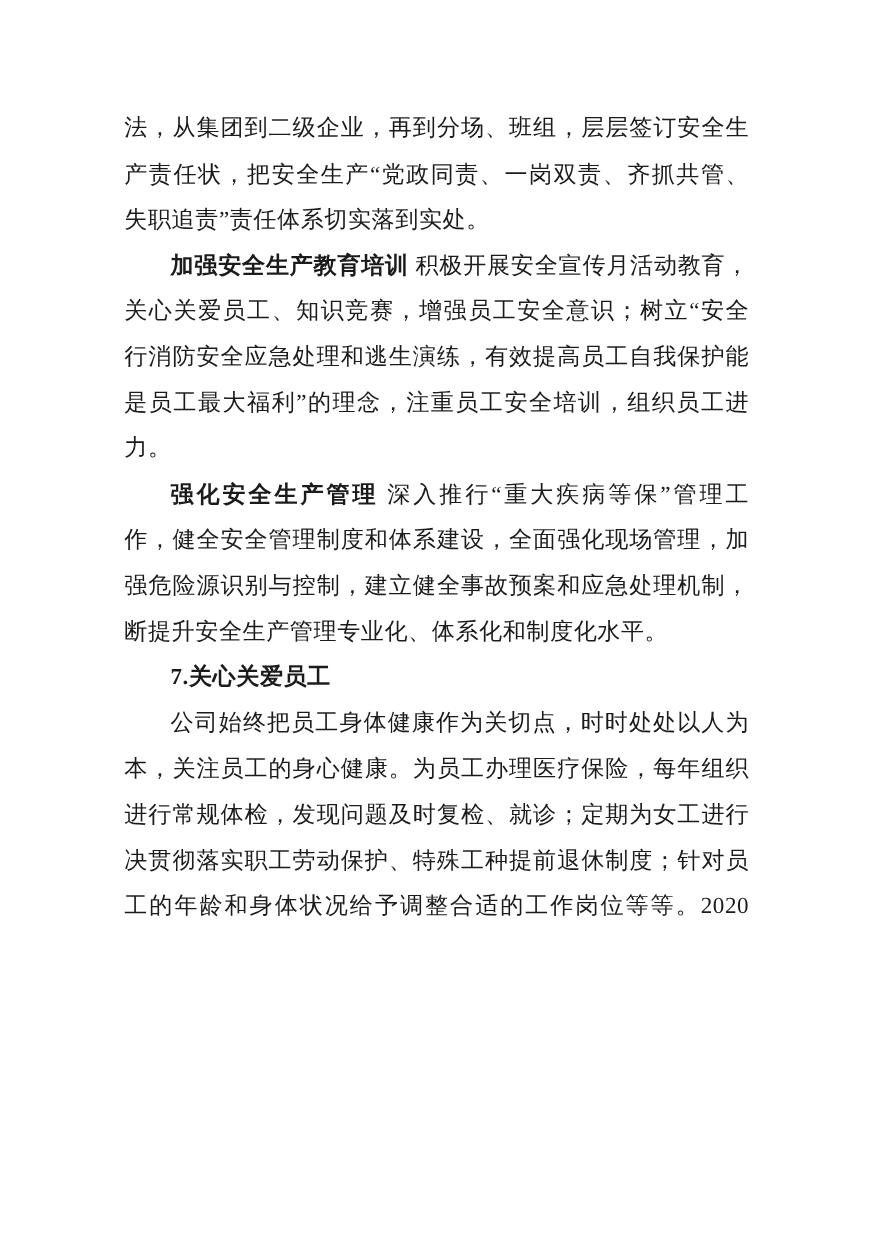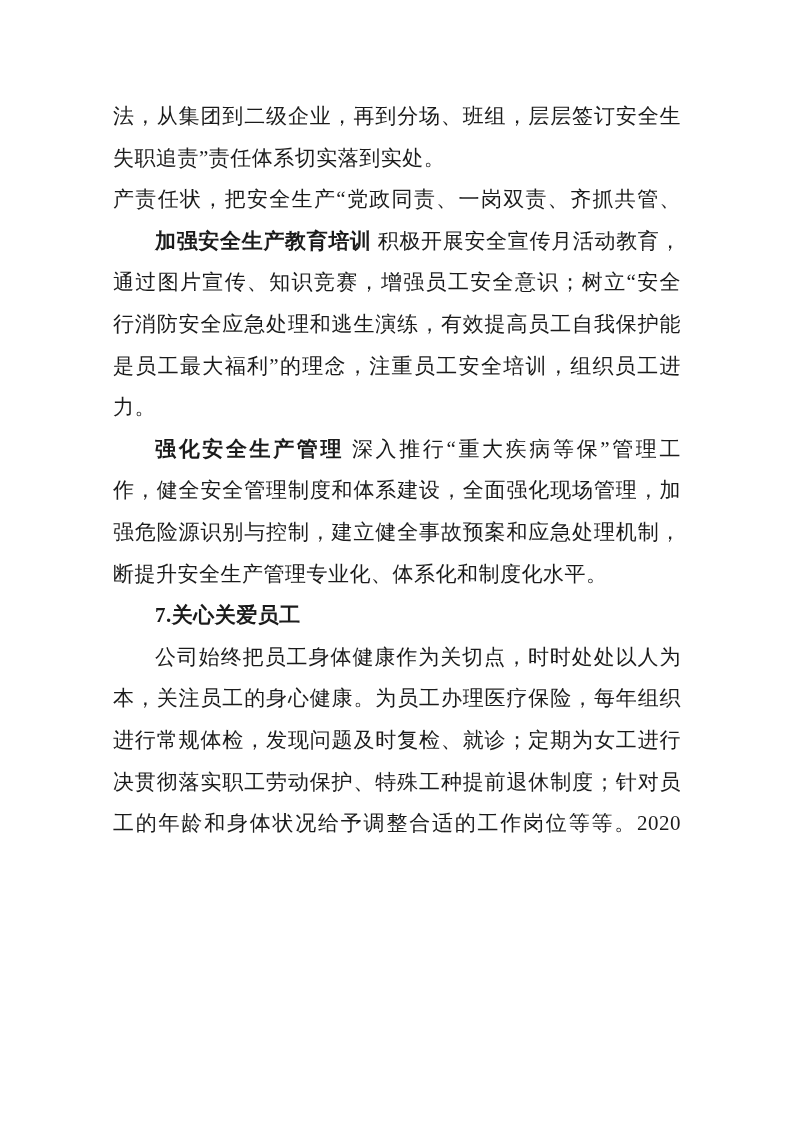--- a/index.html
+++ b/index.html
@@ -54,24 +54,24 @@
     color: #b91c1c;
     font-family: Liberation Serif, serif;
   }
 </style>
 </head>
 <body>
 
 <div class="page">
   <div class="doc-body">
       <div class="doc-line"><span class="regular-run">法，从集团到二级企业，再到分场、班组，层层签订安全生</span></div>
+      <div class="doc-line"><span class="regular-run">产责任状，把安全生产“党政同责、一岗双责、齐抓共管、</span></div>
       <div class="doc-line para-end"><span class="regular-run">失职追责”责任体系切实落到实处。</span></div>
-      <div class="doc-line"><span class="regular-run">产责任状，把安全生产“党政同责、一岗双责、齐抓共管、</span></div>
       <div class="doc-line indent"><span class="bold-run">加强安全生产教育培训</span><span class="regular-run"> 积极开展安全宣传月活动教育，</span></div>
-      <div class="doc-line"><span class="regular-run">通过图片宣传、知识竞赛，增强员工安全意识；树立“安全</span></div>
+      <div class="doc-line"><span class="regular-run">关心关爱员工、知识竞赛，增强员工安全意识；树立“安全</span></div>
       <div class="doc-line"><span class="regular-run">行消防安全应急处理和逃生演练，有效提高员工自我保护能</span></div>
       <div class="doc-line"><span class="regular-run">是员工最大福利”的理念，注重员工安全培训，组织员工进</span></div>
       <div class="doc-line para-end"><span class="regular-run">力。</span></div>
       <div class="doc-line indent"><span class="bold-run">强化安全生产管理</span><span class="regular-run"> 深入推行“重大疾病等保”管理工</span></div>
       <div class="doc-line"><span class="regular-run">作，健全安全管理制度和体系建设，全面强化现场管理，加</span></div>
       <div class="doc-line"><span class="regular-run">强危险源识别与控制，建立健全事故预案和应急处理机制，</span></div>
       <div class="doc-line para-end"><span class="regular-run">断提升安全生产管理专业化、体系化和制度化水平。</span></div>
       <div class="doc-line indent para-end"><span class="bold-run">7.关心关爱员工</span></div>
       <div class="doc-line indent"><span class="regular-run">公司始终把员工身体健康作为关切点，时时处处以人为</span></div>
       <div class="doc-line"><span class="regular-run">本，关注员工的身心健康。为员工办理医疗保险，每年组织</span></div>

